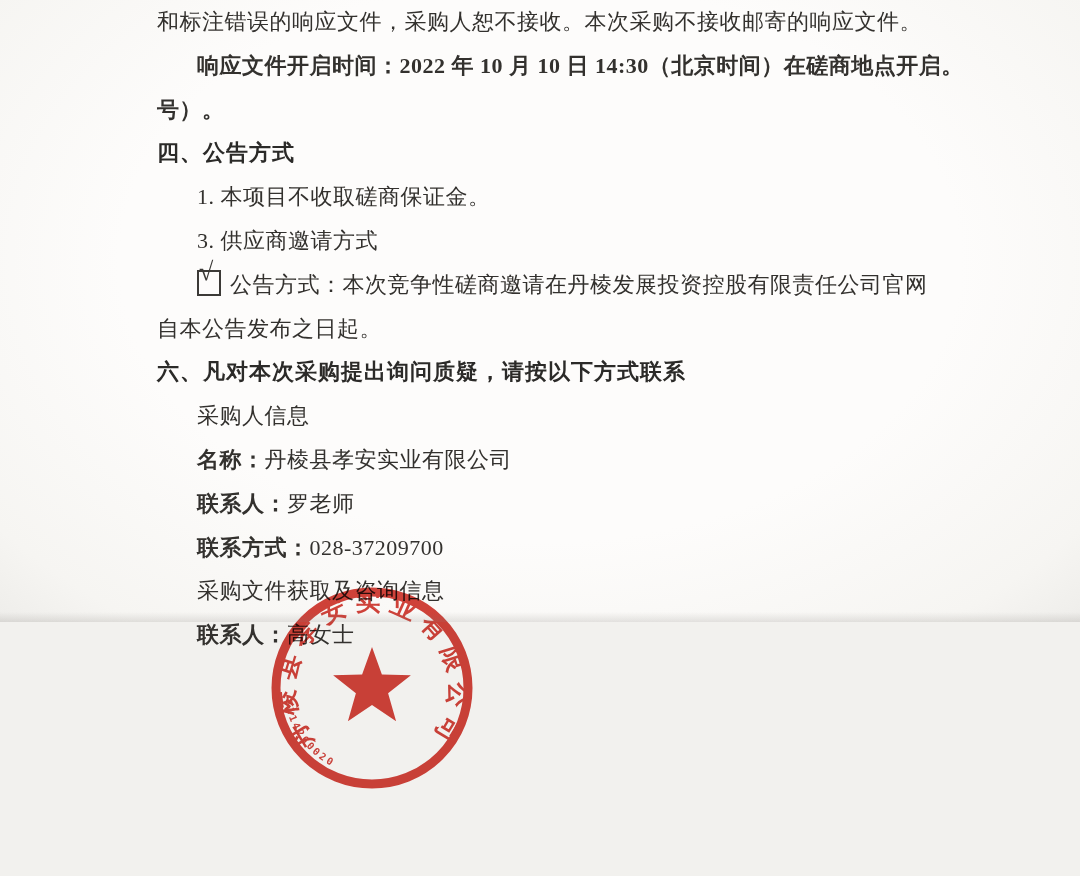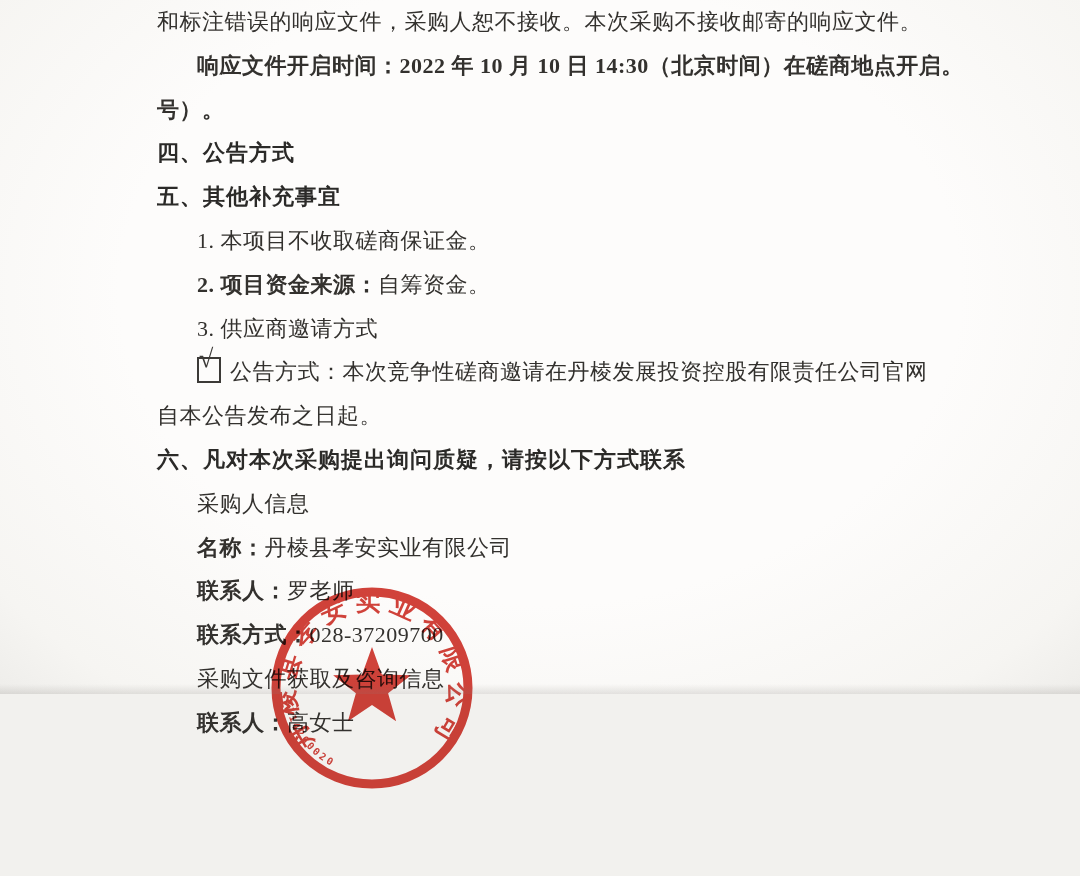--- a/index.html
+++ b/index.html
@@ -2,21 +2,21 @@
 <html><head>
 <meta charset="utf-8">
 <style>
   html,body{margin:0;padding:0;}
   body{
     width:1080px;height:876px;overflow:hidden;
     font-family:"Liberation Serif","DejaVu Serif",serif;
     background:#f2f1ee;
   }
   .page{
-    position:relative;width:1080px;height:694px;
+    position:relative;width:1080px;height:622px;
     background:radial-gradient(ellipse at 50% 42%, #fdfcfb 55%, #f6f5f2 88%, #eeedea 100%);
   }
   .doc{
     position:absolute;left:157px;top:0;width:800px;
     color:#33312e;
   }
   .ln{
     margin:0;height:43.8px;line-height:43.8px;
     font-size:22px;white-space:nowrap;
     letter-spacing:0.5px;
@@ -63,23 +63,21 @@
   <div class="doc">
 
     <p class="ln">和标注错误的响应文件，采购人恕不接收。本次采购不接收邮寄的响应文件。</p>
 
     <p class="ln bold indent">响应文件开启时间：2022 年 10 月 10 日 14:30（北京时间）在磋商地点开启。</p>
 
     <p class="ln bold">号）。</p>
 
     <p class="ln hei">四、公告方式</p>
 
-    <p class="ln hei">五、其他补充事宜</p>
     <p class="ln indent">1. 本项目不收取磋商保证金。</p>
-    <p class="ln indent"><span class="bold">2. 项目资金来源：</span><span>自筹资金。</span></p>
     <p class="ln indent">3. 供应商邀请方式</p>
 
     <p class="ln indent"><span class="checkbox"><span class="check">√</span></span><span>公告方式：</span><span>本次竞争性磋商邀请在丹棱发展投资控股有限责任公司官网</span></p>
     <p class="ln">自本公告发布之日起。</p>
 
     <p class="ln hei">六、凡对本次采购提出询问质疑，请按以下方式联系</p>
 
     <p class="ln indent">采购人信息</p>
     <p class="ln indent"><span class="bold">名称：</span><span>丹棱县孝安实业有限公司</span></p>
     <p class="ln indent"><span class="bold">联系人：</span><span>罗老师</span></p>

